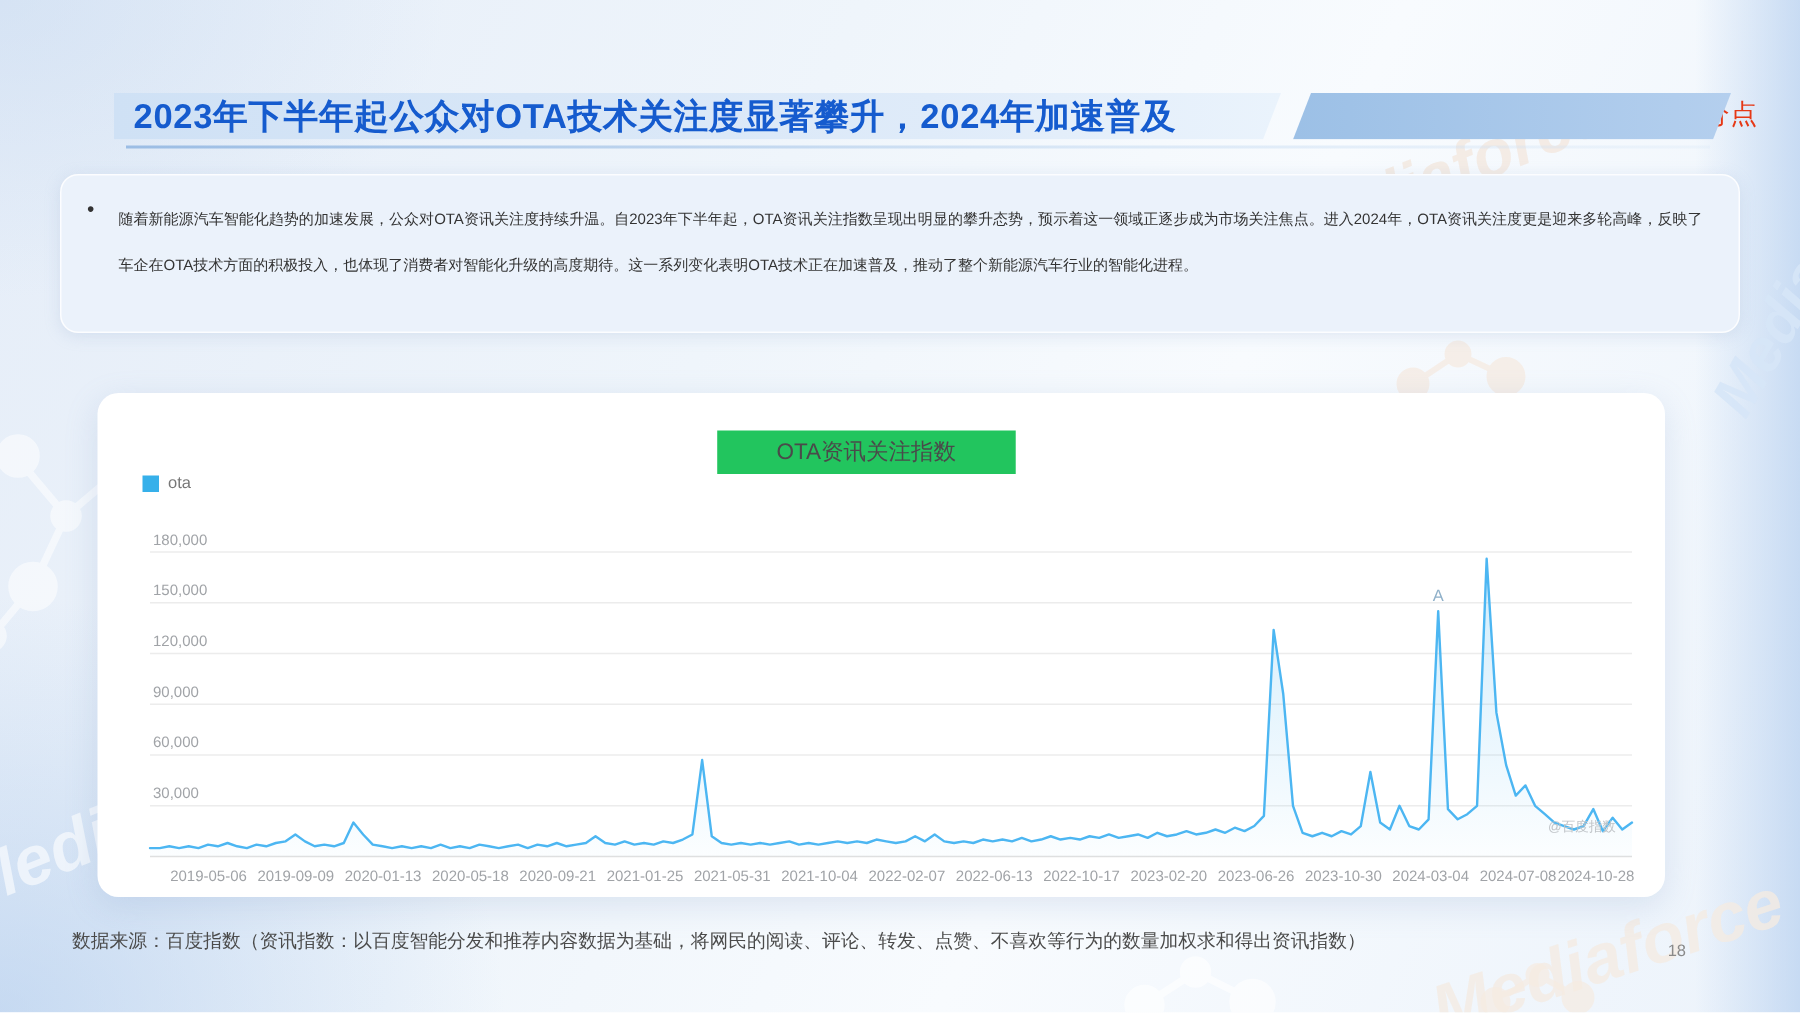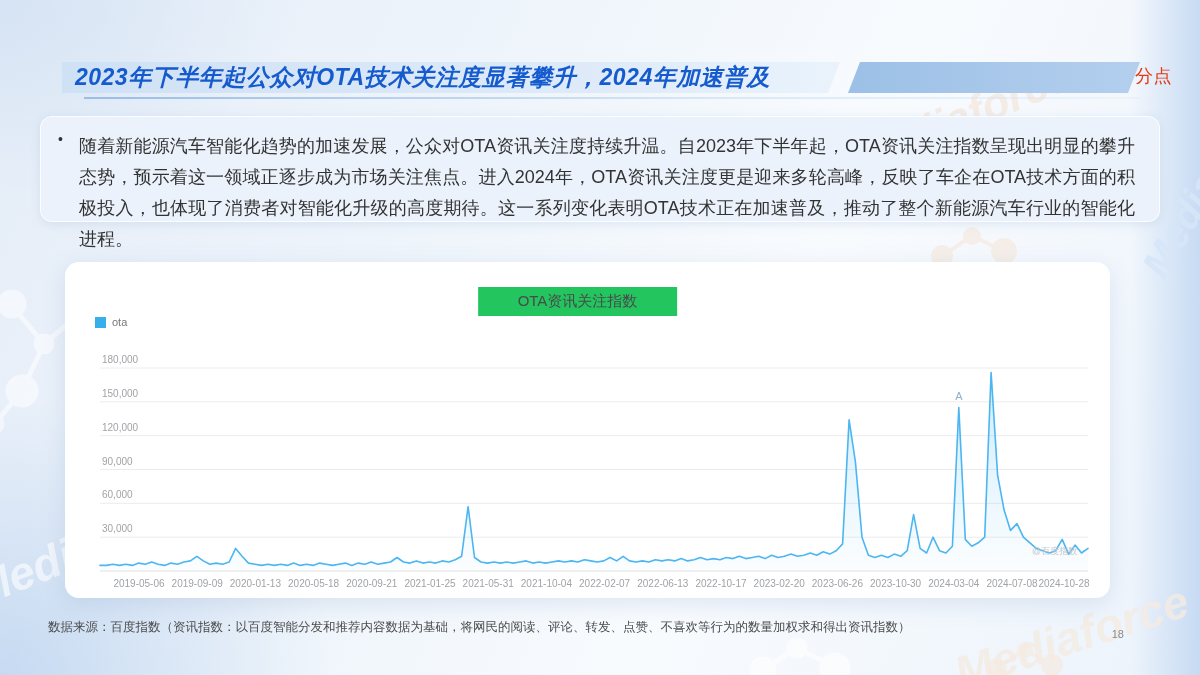--- a/index.html
+++ b/index.html
@@ -13,37 +13,37 @@
     background:radial-gradient(ellipse at 0% 100%,rgba(168,198,235,.55),rgba(168,198,235,0) 70%);}
   .bg-tl{position:absolute;left:0;top:0;width:300px;height:200px;
     background:radial-gradient(ellipse at 0% 0%,rgba(190,212,238,.4),rgba(190,212,238,0) 70%);}
   .wm{position:absolute;pointer-events:none;font-weight:bold;font-style:italic;white-space:nowrap;}
   .wm-mol{position:absolute;pointer-events:none;}
   
   .logo{position:absolute;top:25px;right:28px;font-size:18px;font-weight:normal;
     letter-spacing:.5px;margin-top:39px;}
   .logo .zh{margin-left:6px;}
   
-  .title-band{position:absolute;left:62px;top:62px;width:1078px;height:17px;font-style:italic;}
+  .title-band{position:absolute;left:76px;top:62px;width:1078px;height:17px;}
   .band-left{position:absolute;left:0;top:0;width:778px;height:31px;
     background:linear-gradient(90deg,#cfe1f5 0%,#dfebf9 70%,#eaf3fc 100%);
     clip-path:polygon(0 0,100% 0,calc(100% - 12px) 100%,0 100%);}
   .band-right{position:absolute;left:786px;top:0;right:0;height:31px;
     background:linear-gradient(90deg,#9cc0e6 0%,#b4cfee 100%);
     clip-path:polygon(12px 0,100% 0,calc(100% - 12px) 100%,0 100%);}
   .title-band h1{position:absolute;left:13px;top:0;margin:0;font-size:23px;line-height:31px;
     font-weight:bold;color:#155bce;letter-spacing:.5px;}
   .title-underline{position:absolute;left:84px;top:97px;width:1056px;height:2px;
     background:linear-gradient(90deg,rgba(148,184,226,.9),rgba(190,214,240,.5) 60%,rgba(212,229,246,.25));}
   
   .summary{position:absolute;left:40px;top:116px;width:1120px;height:106px;box-sizing:border-box;
     background:#ebf2fb;border:1px solid rgba(255,255,255,.85);border-radius:12px;
     box-shadow:0 2px 10px rgba(150,175,210,.25);padding:14px 24px 0 38px;}
   .summary .bullet{position:absolute;left:17px;top:14px;font-size:14px;color:#333;}
-  .summary p{margin:0;font-size:18px;line-height:31px;color:#333;text-align:justify;}
+  .summary p{margin:0;font-size:10px;line-height:31px;color:#333;text-align:justify;}
   
   .card{position:absolute;left:65px;top:262px;width:1045px;height:336px;background:#fff;
     border-radius:14px;box-shadow:0 6px 22px rgba(120,150,195,.20);}
   .chart-chip{position:absolute;left:50%;top:25px;transform:translateX(-55%);
     background:#22c55e;padding:5px 40px;font-size:15px;color:#4a4a4a;white-space:nowrap;}
   .legend{position:absolute;left:30px;top:54px;display:flex;align-items:flex-end;gap:6px;}
   .legend .sw{display:inline-block;width:11px;height:11px;}
   .legend .lb{font-size:11px;color:#777;}
   #chart-svg{position:absolute;left:0;top:0;}
   

